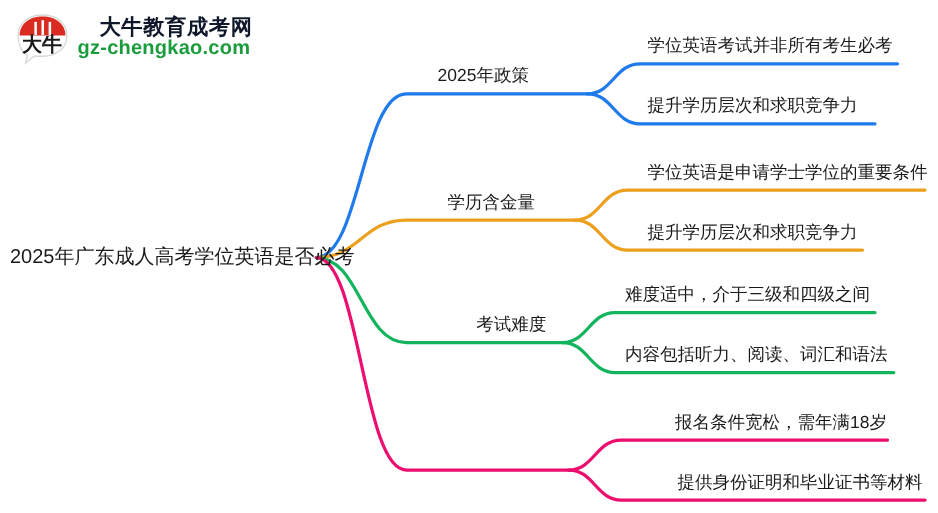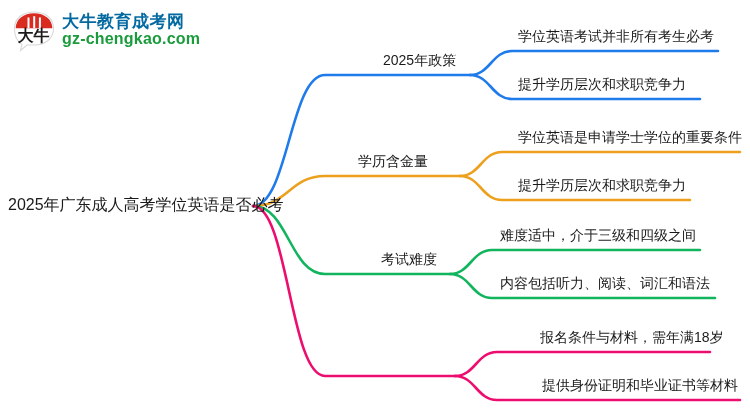--- a/index.html
+++ b/index.html
@@ -33,24 +33,25 @@
   }
   #logo-text-block {
     position: absolute;
     left: 52px;
     top: 4px;
     width: 140px;
   }
   .logo-title {
     font-size: 17px;
     font-weight: bold;
-    color: #0369a1;
+    color: #0f172a;
     letter-spacing: 0.5px;
     line-height: 20px;
     white-space: nowrap;
+    text-align: right;
   }
   .logo-sub {
     font-size: 16px;
     font-weight: bold;
     color: #1a9b3c;
     letter-spacing: 0.2px;
     line-height: 14px;
     white-space: nowrap;
   }
 
@@ -123,29 +124,29 @@
     <path class="branch-path" stroke="#12b45e" stroke-width="2.6" d="M450,274 C470,274 472,250 492,250 L700,250"></path>
     <path class="branch-path" stroke="#12b45e" stroke-width="2.6" d="M450,274 C470,274 472,298 492,298 L715,298"></path>
 
     <path class="branch-path" stroke="#ec0d6e" stroke-width="2.6" d="M253,206 C288,206 290,376 325,376 L455,376"></path>
     <path class="branch-path" stroke="#ec0d6e" stroke-width="2.6" d="M455,376 C475,376 477,352 497,352 L710,352"></path>
     <path class="branch-path" stroke="#ec0d6e" stroke-width="2.6" d="M455,376 C475,376 477,400 497,400 L740,400"></path>
   </svg>
 
   <div class="node-label root-label" style="left:8px; top:195px;">2025年广东成人高考学位英语是否必考</div>
 
-  <div class="node-label lvl1-label" style="left:383px; top:52px;">2025年政策</div>
+  <div class="node-label lvl1-label" style="left:350px; top:52px;">2025年政策</div>
   <div class="node-label lvl1-label" style="left:358px; top:153px;">学历含金量</div>
   <div class="node-label lvl1-label" style="left:360px; top:251px;margin-left:21px;">考试难度</div>
 
   <div class="node-label leaf-label" style="left:518px; top:28px;">学位英语考试并非所有考生必考</div>
   <div class="node-label leaf-label" style="left:518px; top:76px;">提升学历层次和求职竞争力</div>
 
   <div class="node-label leaf-label" style="left:518px; top:177px;">提升学历层次和求职竞争力</div>
   <div class="node-label leaf-label" style="left:518px; top:129px;">学位英语是申请学士学位的重要条件</div>
 
   <div class="node-label leaf-label" style="left:500px; top:227px;">难度适中，介于三级和四级之间</div>
   <div class="node-label leaf-label" style="left:500px; top:275px;">内容包括听力、阅读、词汇和语法</div>
 
-  <div class="node-label leaf-label" style="left:540px; top:329px;">报名条件与材料，需年满18岁</div>
+  <div class="node-label leaf-label" style="left:540px; top:329px;">报名条件宽松，需年满18岁</div>
   <div class="node-label leaf-label" style="left:518px; top:377px;margin-left:24px;">提供身份证明和毕业证书等材料</div>
 
 </div>
 
 </body></html>

